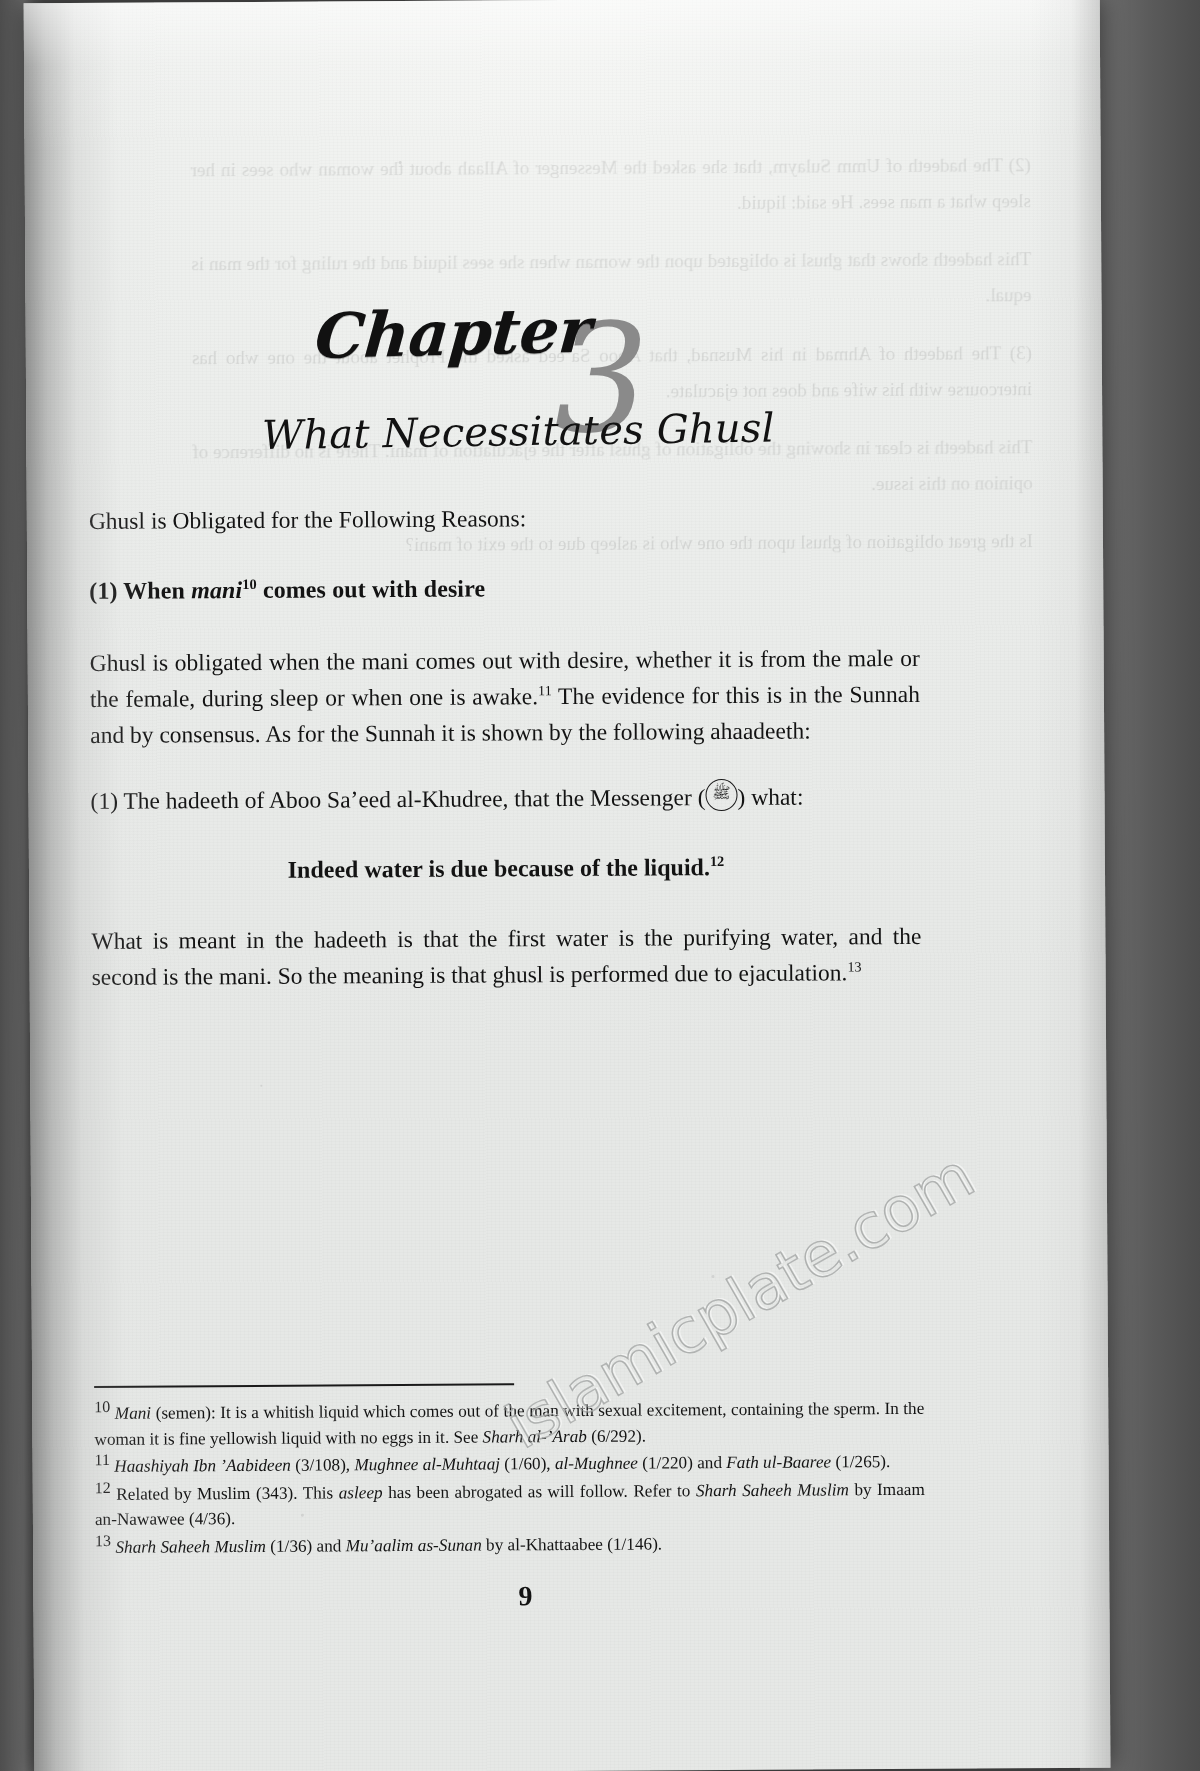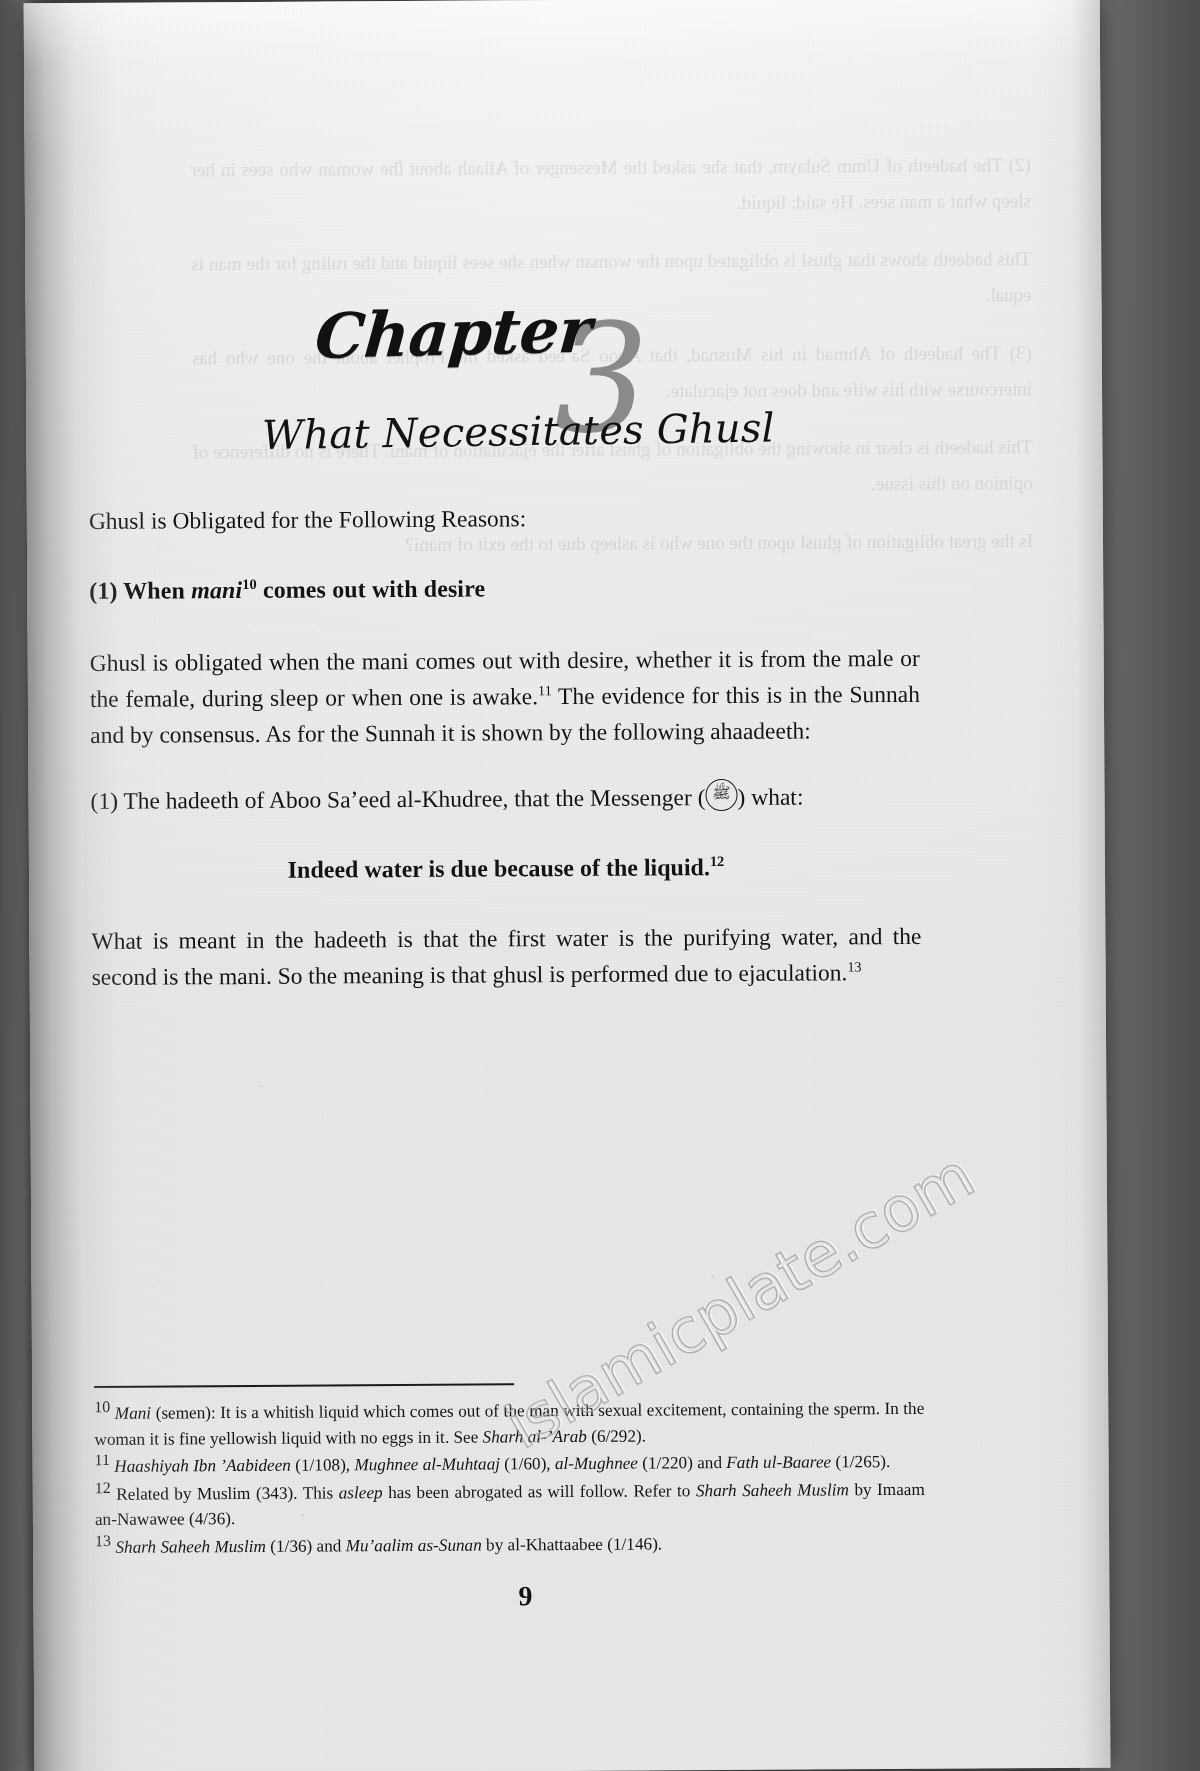--- a/index.html
+++ b/index.html
@@ -275,21 +275,21 @@
 
       <p><span>What is meant in the hadeeth is that the first water is the purifying water, and the second is the mani. So the meaning is that ghusl is performed due to ejaculation.</span><sup>13</sup></p>
 
     </div>
   </div>
 
   <div class="footnotes">
     <div class="fn-rule"></div>
     <div id="fn-list">
         <p class="fn"><sup class="num">10</sup> <i>Mani</i><span> (semen): It is a whitish liquid which comes out of the man with sexual excitement, containing the sperm. In the woman it is fine yellowish liquid with no eggs in it. See </span><i>Sharh al-’Arab</i><span> (6/292).</span></p>
-        <p class="fn"><sup class="num">11</sup> <i>Haashiyah Ibn ’Aabideen</i><span> (1/108), </span><i>Mughnee al-Muhtaaj</i><span> (1/60), </span><i>al-Mughnee</i><span> (1/220) and </span><i>Fath ul-Baaree</i><span> (1/265).</span></p>
+        <p class="fn"><sup class="num">11</sup> <i>Haashiyah Ibn ’Aabideen</i><span> (3/108), </span><i>Mughnee al-Muhtaaj</i><span> (1/60), </span><i>al-Mughnee</i><span> (1/220) and </span><i>Fath ul-Baaree</i><span> (1/265).</span></p>
         <p class="fn"><sup class="num">12</sup> <span>Related by Muslim (343). This </span><i>asleep</i><span> has been abrogated as will follow. Refer to </span><i>Sharh Saheeh Muslim</i><span> by Imaam an-Nawawee (4/36).</span></p>
         <p class="fn"><sup class="num">13</sup> <i>Sharh Saheeh Muslim</i><span> (1/36) and </span><i>Mu’aalim as-Sunan</i><span> by al-Khattaabee (1/146).</span></p>
       </div>
   </div>
 
   <div class="content" style="top:0;">
     <div class="pageno">9</div>
   </div>
 
   <div class="watermark">

